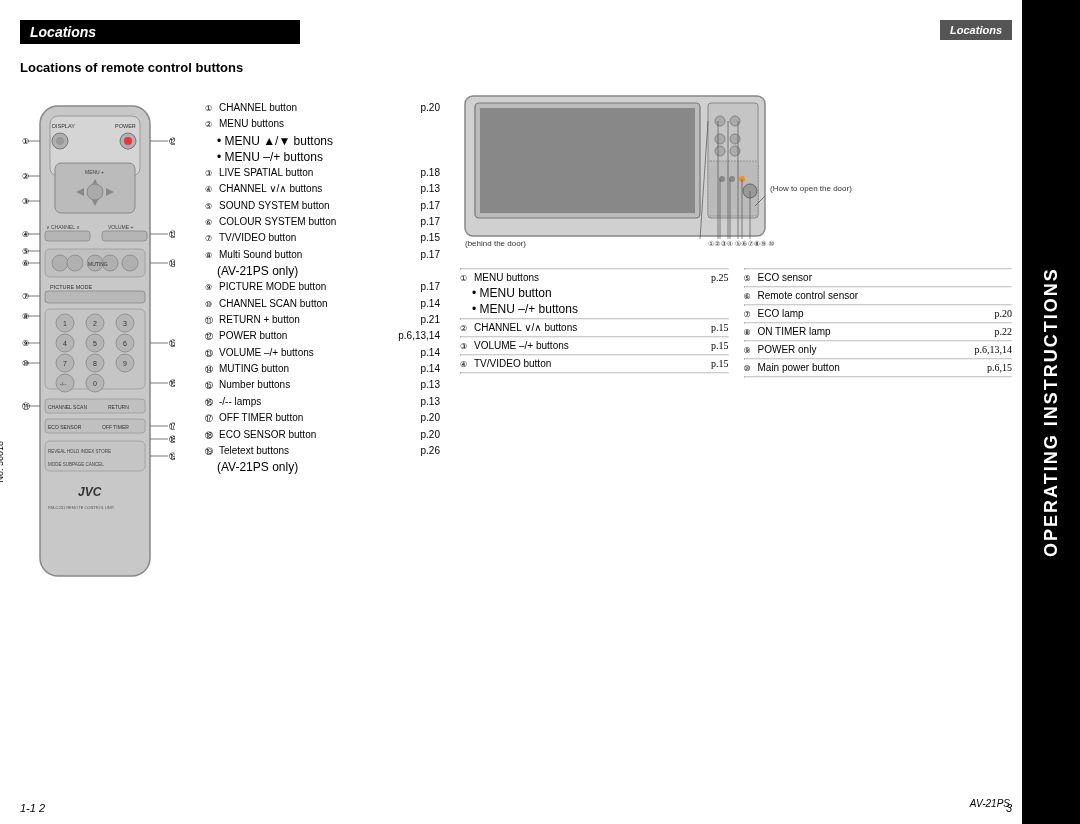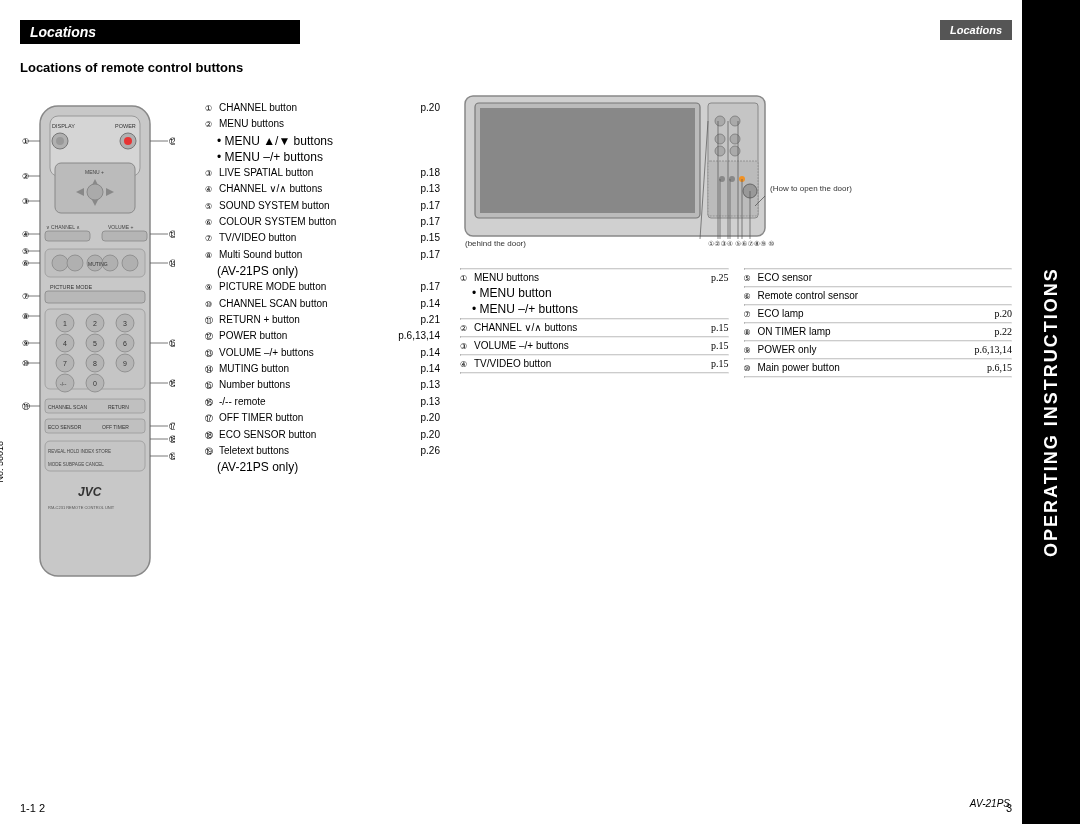--- a/index.html
+++ b/index.html
@@ -181,20 +181,21 @@
       font-family: Liberation Serif, serif;
     }
 
     
     .page-numbers {
       display: flex;
       justify-content: space-between;
       align-items: flex-end;
       margin-top: auto;
       padding-top: 10px;
+      font-style: italic;
     }
 
     
     .front-panel-items-container {
       display: flex;
       gap: 15px;
       margin-top: 5px;
     }
 
     .fp-items-left { flex: 1; }
@@ -480,21 +481,21 @@
           </div>
 
           <div class="item-row">
             <span class="item-num" style="font-size:8px;">⑮</span>
             <span class="item-text">Number buttons</span>
             <span class="item-page">p.13</span>
           </div>
 
           <div class="item-row">
             <span class="item-num" style="font-size:8px;">⑯</span>
-            <span class="item-text">-/-- remote</span>
+            <span class="item-text">-/-- lamps</span>
             <span class="item-page">p.13</span>
           </div>
 
           <div class="item-row">
             <span class="item-num" style="font-size:8px;">⑰</span>
             <span class="item-text">OFF TIMER button</span>
             <span class="item-page">p.20</span>
           </div>
 
           <div class="item-row">

